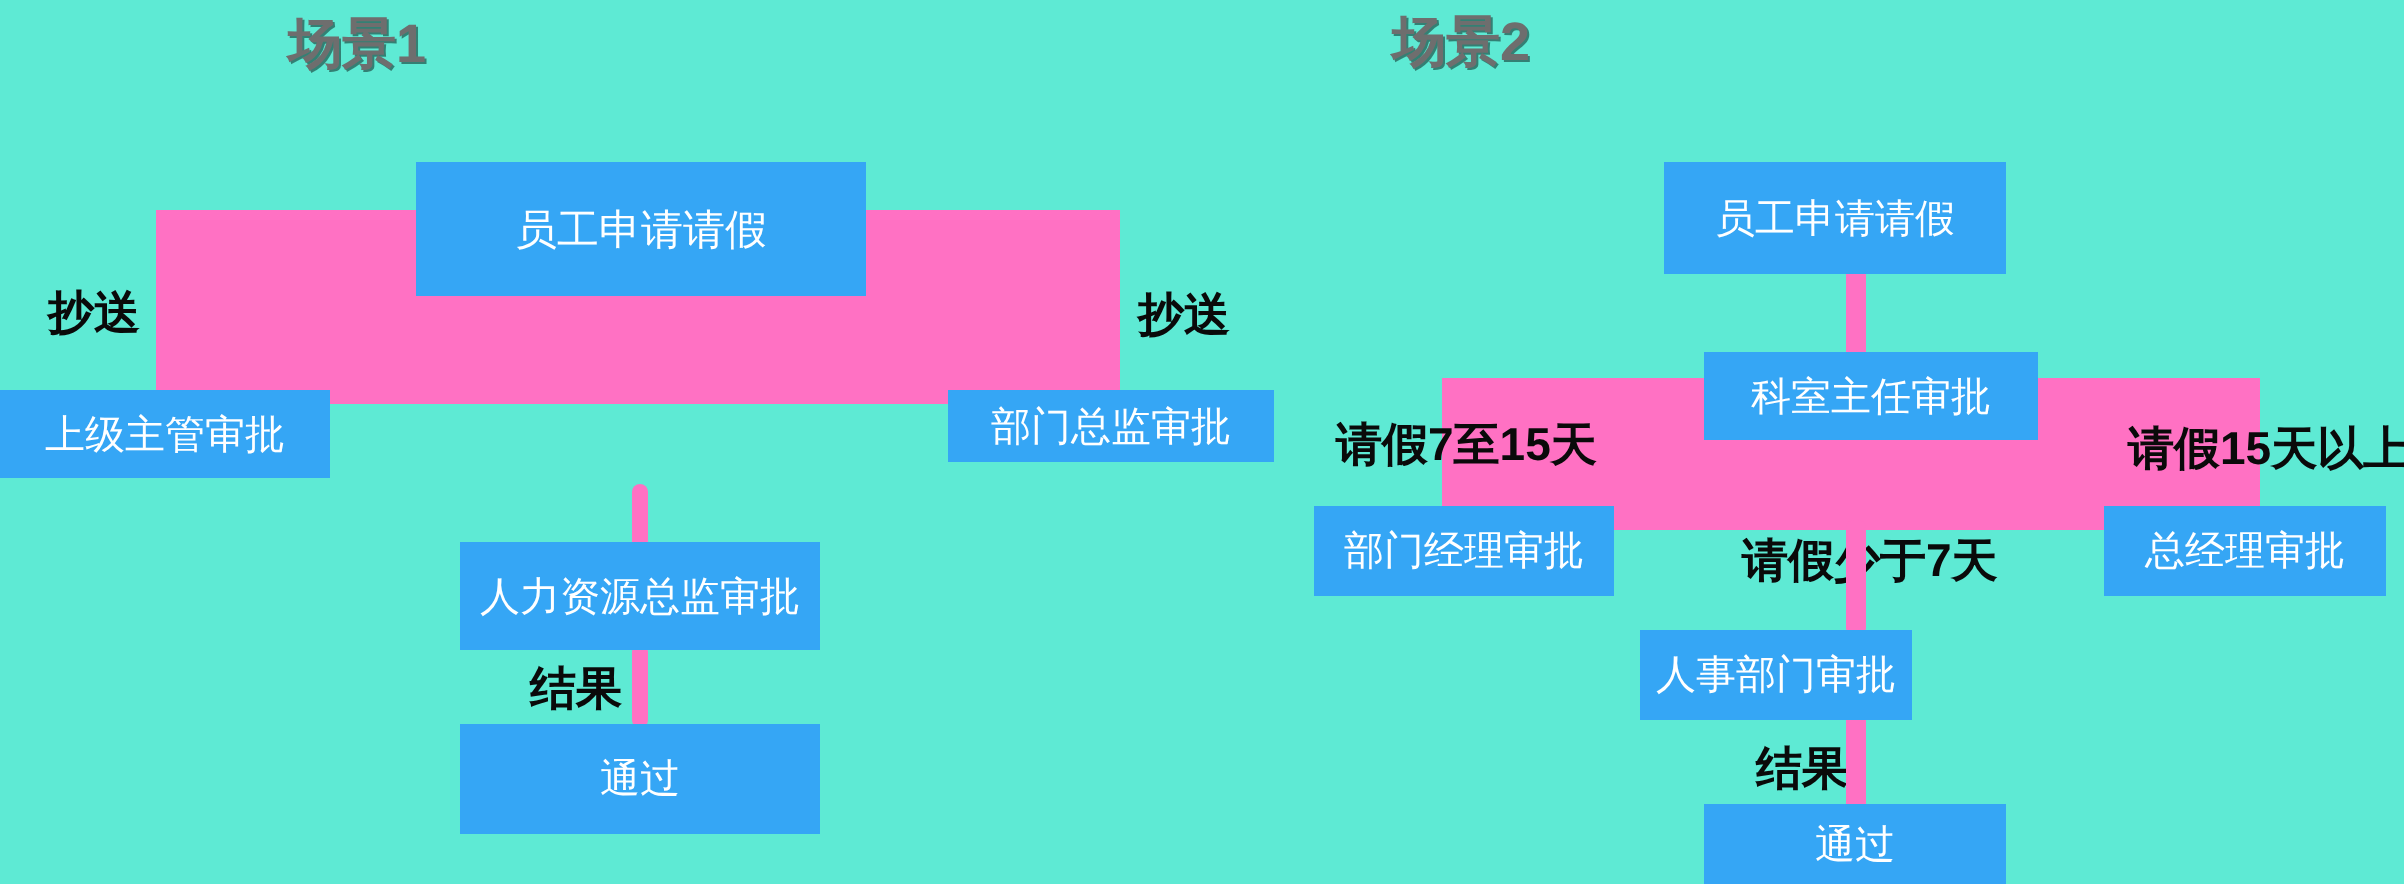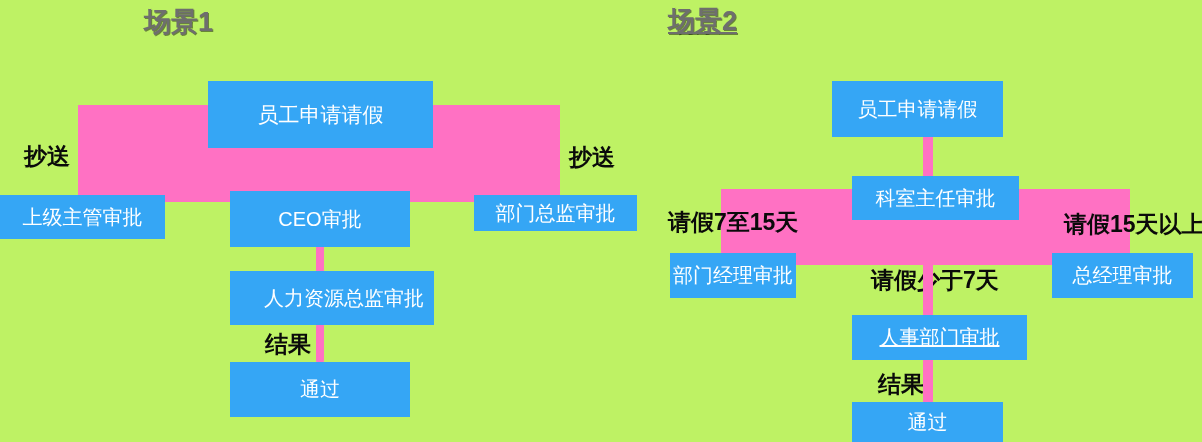--- a/index.html
+++ b/index.html
@@ -1,20 +1,20 @@
 <!DOCTYPE html>
 <html><head>
 <meta charset="utf-8">
 <style>
   html, body { margin: 0; padding: 0; background: #ffffff; }
   #canvas {
     position: relative;
     width: 1202px;
     height: 442px;
-    background: #bef264;
+    background: #5eead4;
     overflow: hidden;
     font-family: "Liberation Sans", "DejaVu Sans", sans-serif;
   }
 
   
   .pink-band, .pink-line {
     position: absolute;
     background: #FF71C3;
     z-index: 1;
   }
@@ -56,37 +56,37 @@
 
   
   #s1-title        { left: 144px; top: 4px; }
   #s1-band         { left: 78px;  top: 105px; width: 482px; height: 97px; }
   #s1-line-a       { left: 316px; top: 242px; width: 8px;  height: 34px; }
   #s1-line-b       { left: 316px; top: 322px; width: 8px;  height: 42px; }
   #s1-node-apply   { left: 208px; top: 81px;  width: 225px; height: 67px; font-size: 21px; }
   #s1-node-super   { left: 0px;   top: 195px; width: 165px; height: 44px; }
   #s1-node-ceo     { left: 230px; top: 191px; width: 180px; height: 56px; }
   #s1-node-director{ left: 474px; top: 195px; width: 163px; height: 36px; }
-  #s1-node-hr      { left: 230px; top: 271px; width: 180px; height: 54px; padding-left: 24px; }
+  #s1-node-hr      { left: 230px; top: 271px; width: 180px; height: 54px; }
   #s1-node-pass    { left: 230px; top: 362px; width: 180px; height: 55px; }
   #s1-cc-left      { left: 24px;  top: 141px; }
   #s1-cc-right     { left: 569px; top: 142px; }
   #s1-result       { left: 265px; top: 329px; }
 
   
-  #s2-title        { left: 668px;  top: 3px; text-decoration: underline; }
+  #s2-title        { left: 696px;  top: 3px; }
   #s2-line-a       { left: 923px;  top: 130px; width: 10px; height: 52px; }
   #s2-band         { left: 721px;  top: 189px; width: 409px; height: 76px; }
   #s2-line-b       { left: 923px;  top: 260px; width: 10px; height: 58px; }
   #s2-line-c       { left: 923px;  top: 355px; width: 10px; height: 52px; }
   #s2-node-apply   { left: 832px;  top: 81px;  width: 171px; height: 56px; }
   #s2-node-chief   { left: 852px;  top: 176px; width: 167px; height: 44px; }
-  #s2-node-manager { left: 657px;  top: 253px; width: 126px; height: 45px; margin-left: 13px; }
+  #s2-node-manager { left: 657px;  top: 253px; width: 150px; height: 45px; }
   #s2-node-gm      { left: 1052px; top: 253px; width: 141px; height: 45px; }
-  #s2-node-hrdept  { left: 852px;  top: 315px; width: 175px; height: 45px; text-decoration: underline; }
+  #s2-node-hrdept  { left: 820px;  top: 315px; width: 136px; height: 45px; }
   #s2-node-pass    { left: 852px;  top: 402px; width: 151px; height: 40px; }
   #s2-leave-7-15   { left: 668px;  top: 207px; }
   #s2-leave-over15 { left: 1064px; top: 209px; }
   #s2-leave-under7 { left: 871px;  top: 265px; }
   #s2-result       { left: 878px;  top: 369px; }
 </style>
 </head>
 <body>
 
 <div id="canvas">
@@ -96,21 +96,20 @@
   <div class="pink-band" id="s1-band"></div>
   <div class="pink-line" id="s1-line-a"></div>
   <div class="pink-line" id="s1-line-b"></div>
 
   <div class="edge-label" id="s1-cc-left">抄送</div>
   <div class="edge-label" id="s1-cc-right">抄送</div>
   <div class="edge-label" id="s1-result">结果</div>
 
   <div class="node" id="s1-node-apply">员工申请请假</div>
   <div class="node" id="s1-node-super">上级主管审批</div>
-  <div class="node" id="s1-node-ceo">CEO审批</div>
   <div class="node" id="s1-node-director">部门总监审批</div>
   <div class="node" id="s1-node-hr">人力资源总监审批</div>
   <div class="node" id="s1-node-pass">通过</div>
 
   <div class="scene-title" id="s2-title">场景2</div>
 
   <div class="pink-line" id="s2-line-a"></div>
   <div class="pink-band" id="s2-band"></div>
   <div class="pink-line" id="s2-line-b"></div>
   <div class="pink-line" id="s2-line-c"></div>

